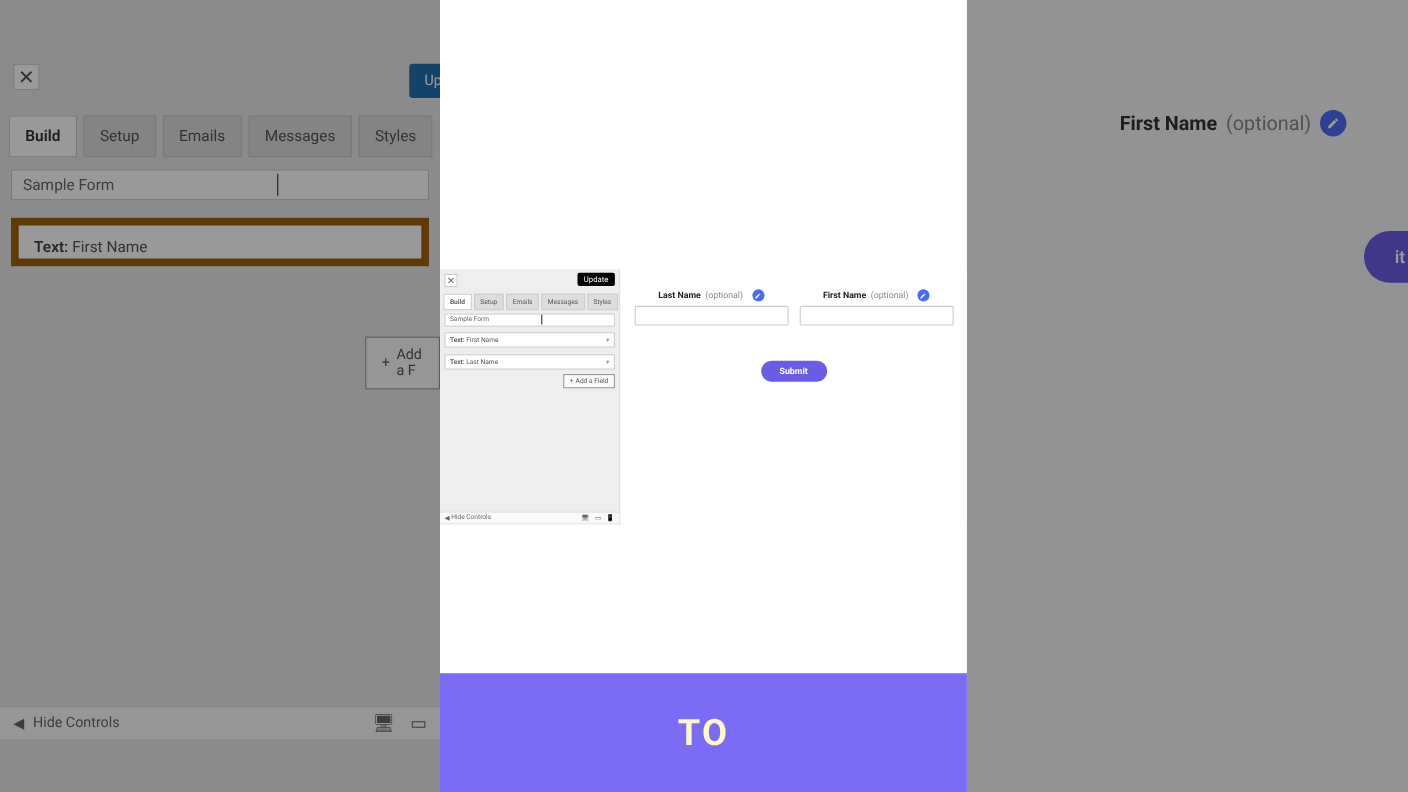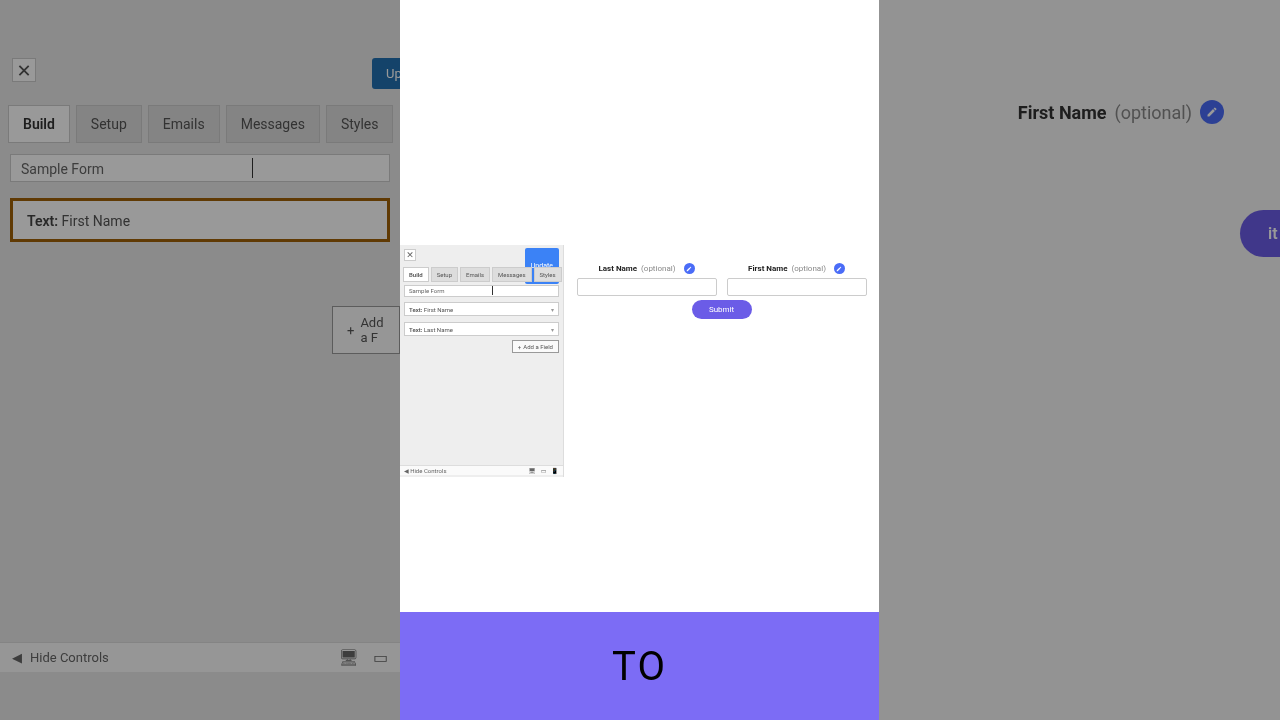--- a/index.html
+++ b/index.html
@@ -8,60 +8,60 @@
 .bg-left{width:400px;height:720px;background:#e8e8e8;position:relative}
 .bg-right{flex:1;height:720px;background:#f5f5f5;position:relative}
 .dimmer{position:absolute;inset:0;background:rgba(0,0,0,0.4);z-index:5}
 .bg-close{position:absolute;top:58px;left:12px;width:24px;height:24px;display:flex;align-items:center;justify-content:center;font-size:18px;color:#555;border:1px solid #ccc;background:#fff}
 .bg-update{position:absolute;top:58px;left:372px;padding:8px 14px;background:#2271b1;color:#fff;font-size:13px;border-radius:3px}
 .bg-tabs{position:absolute;top:105px;left:8px;display:flex;gap:6px}
 .bg-tab{padding:10px 14px;background:#ddd;color:#555;font-size:14px;border:1px solid #ccc}
 .bg-tab.active{background:#fff;color:#333;font-weight:600}
 .bg-title-input{position:absolute;top:154px;left:10px;right:10px;height:28px;background:#fff;border:1px solid #ccc;padding:6px 10px;font-size:14px;color:#666}
 .bg-cursor{position:absolute;top:158px;left:252px;width:1px;height:20px;background:#333}
-.bg-field-row{position:absolute;left:10px;right:10px;height:44px;background:#fff;border:3px solid #a16207;padding:12px 14px;font-size:14px;color:#555}
+.bg-field-row{position:absolute;left:10px;right:10px;height:44px;background:#fff;border:7px solid #a16207;padding:12px 14px;font-size:14px;color:#555}
 .bg-field-row .lbl{font-weight:600;color:#444}
 .bg-add-field{position:absolute;top:306px;left:332px;padding:8px 14px;border:1px solid #999;background:#fafafa;font-size:13px;color:#555;display:flex;align-items:center;gap:6px}
 .bg-footer{position:absolute;bottom:48px;left:0;right:0;height:30px;background:#fafafa;border-top:1px solid #ddd;display:flex;align-items:center;padding:0 12px;gap:10px}
 .bg-footer-left{display:flex;align-items:center;gap:8px;color:#666;font-size:13px}
 .bg-footer-right{margin-left:auto;display:flex;gap:14px;color:#666}
 .bg-preview-label{position:absolute;top:100px;right:56px;display:flex;align-items:center;gap:8px;font-size:18px;color:#333}
 .bg-preview-label .opt{color:#888;font-weight:400}
 .bg-preview-label .bold{font-weight:700}
 .bg-edit-circle{width:24px;height:24px;border-radius:50%;background:#4a6cf7;display:flex;align-items:center;justify-content:center}
 .bg-edit-circle svg{width:12px;height:12px;fill:#fff}
 .bg-submit{position:absolute;top:210px;left:840px;padding:14px 28px;background:#6b5ce7;color:#fff;border-radius:24px;font-size:16px;font-weight:600}
 .center-phone{position:absolute;left:400px;top:0;width:479px;height:720px;background:#fff;z-index:20;display:flex;flex-direction:column}
 .phone-top{flex:0 0 245px}
 .phone-mid{flex:0 0 232px;display:flex}
 .mini-builder{width:164px;background:#eee;position:relative;border-right:1px solid #ddd}
 .mini-close{position:absolute;top:4px;left:4px;font-size:9px;color:#666;width:12px;height:12px;display:flex;align-items:center;justify-content:center;border:1px solid #ccc;background:#fff}
-.mini-update{position:absolute;top:3px;right:4px;padding:14px 6px;background:#3b82f6;color:#fff;font-size:7px;border-radius:2px}
+.mini-update{position:absolute;top:3px;right:4px;padding:2px 6px;background:#000000;color:#fff;font-size:7px;border-radius:2px}
 .mini-tabs{position:absolute;top:22px;left:3px;display:flex;gap:2px}
 .mini-tab{padding:3px 5px;background:#ddd;font-size:6px;color:#555;border:1px solid #ccc}
 .mini-tab.active{background:#fff;font-weight:600}
 .mini-input{position:absolute;top:40px;left:4px;right:4px;height:12px;background:#fff;border:1px solid #ccc;padding:1px 4px;font-size:6px;color:#666}
 .mini-cursor{position:absolute;top:41px;left:92px;width:1px;height:9px;background:#333}
 .mini-row{position:absolute;left:4px;right:4px;height:14px;background:#fff;border:1px solid #ccc;padding:2px 4px;font-size:6px;color:#555;display:flex;align-items:center}
 .mini-row .arr{margin-left:auto;font-size:6px;color:#999}
 .mini-add{position:absolute;top:95px;right:4px;padding:2px 5px;border:1px solid #999;background:#fafafa;font-size:6px;color:#555;display:flex;align-items:center;gap:2px}
 .mini-footer{position:absolute;bottom:2px;left:0;right:0;height:10px;display:flex;align-items:center;padding:0 4px;font-size:6px;color:#666;border-top:1px solid #ddd;background:#fafafa}
 .mini-footer-right{margin-left:auto;display:flex;gap:5px}
 .mini-preview{flex:1;background:#fff;padding:18px 10px;position:relative}
 .mini-fields{display:flex;gap:10px;justify-content:center}
 .mini-field{flex:1;max-width:140px}
 .mini-field-label{display:flex;align-items:center;gap:4px;font-size:8px;margin-bottom:4px;justify-content:center}
 .mini-field-label .nm{font-weight:700;color:#222}
 .mini-field-label .op{color:#888}
 .mini-edit-small{width:11px;height:11px;border-radius:50%;background:#4a6cf7;display:flex;align-items:center;justify-content:center;margin-left:4px}
 .mini-edit-small svg{width:6px;height:6px;fill:#fff}
 .mini-field-input{height:18px;border:1px solid #ccc;border-radius:2px;background:#fff}
-.mini-submit{margin:4px auto 0;width:60px;padding:5px 0;background:#6b5ce7;color:#fff;font-size:8px;font-weight:400;border-radius:11px;text-align:center}
+.mini-submit{margin:32px auto 0;width:60px;padding:5px 0;background:#6b5ce7;color:#fff;font-size:8px;font-weight:700;border-radius:11px;text-align:center}
 .phone-caption{position:absolute;left:400px;top:612px;width:479px;height:108px;background:#7c6cf5;display:flex;align-items:center;justify-content:center;z-index:25}
-.phone-caption-text{color:#000000;font-size:40px;font-weight:400;letter-spacing:2px}
+.phone-caption-text{color:#fef9c3;font-size:33px;font-weight:700;letter-spacing:2px}
 </style>
 </head>
 <body>
 
 <div class="bg-layer">
   <div class="bg-left">
     <div class="bg-close">✕</div>
     <div class="bg-update">Upd</div>
     <div class="bg-tabs">
       <div class="bg-tab active">Build</div>

